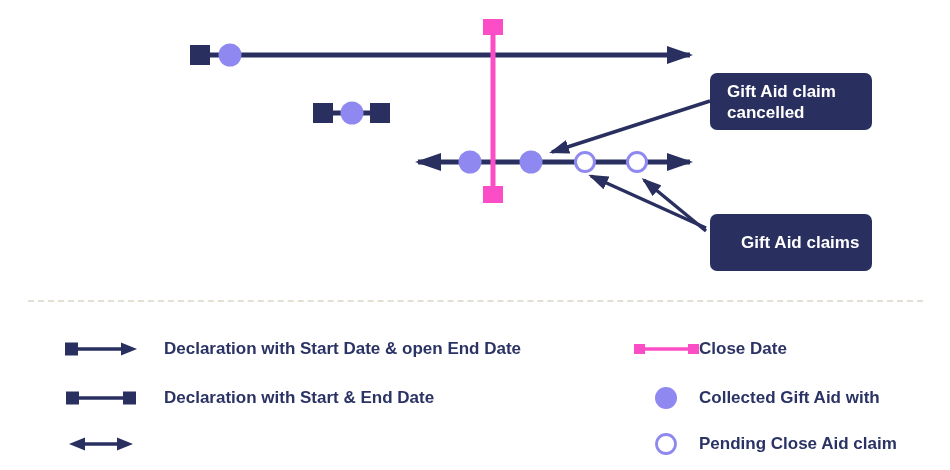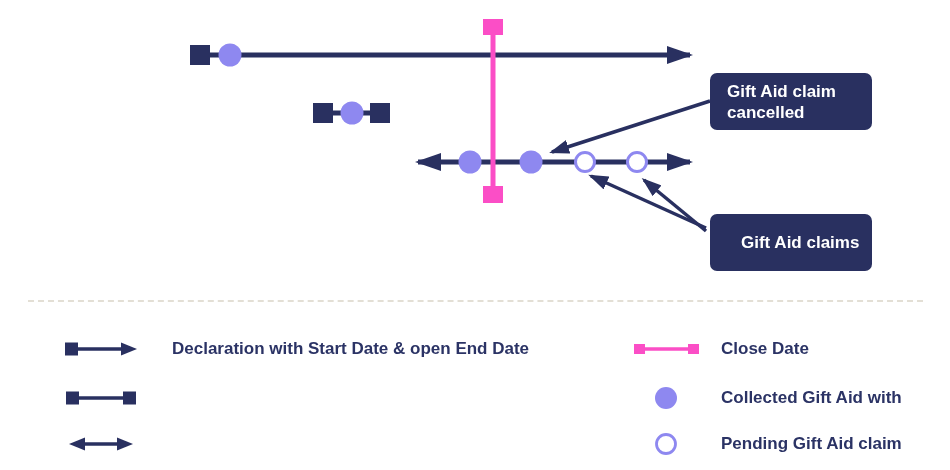--- a/index.html
+++ b/index.html
@@ -24,22 +24,22 @@
     position:absolute;top:300px;left:28px;width:895px;height:0;
     border-top:2px dashed var(--divider);
   }
   .legend-row{
     position:absolute;display:flex;align-items:center;height:26px;
     color:var(--text);font-size:17px;font-weight:600;white-space:nowrap;
   }
   .legend-row .glyph{display:flex;align-items:center;justify-content:center;}
   .col-left{left:62px;}  .col-left .glyph{width:78px;}
   .col-right{left:633px;}.col-right .glyph{width:66px;}
-  .col-left .lbl{margin-left:32px;}
-  .col-right .lbl{margin-left:22px;}
+  .col-left .lbl{margin-left:24px;}
+  .col-right .lbl{}
   .row-1{top:336px;} .row-2{top:385px;} .row-3{top:431px;}
 </style>
 </head>
 <body>
 
 <svg id="diagram-svg" width="950" height="300" viewBox="0 0 950 300">
   <defs>
     <marker id="ah-big" markerUnits="userSpaceOnUse" viewBox="0 0 26 18" markerWidth="26" markerHeight="18" refX="23" refY="9" orient="auto-start-reverse">
       <path d="M0,0 L26,9 L0,18 z" fill="var(--navy)"></path>
     </marker>
@@ -102,20 +102,21 @@
   <span class="lbl">Declaration with Start Date &amp; open End Date</span>
 </div>
 <div class="legend-row col-left row-2">
   <span class="glyph">
     <svg width="70" height="18" viewBox="0 0 70 18">
       <line x1="6" y1="9" x2="64" y2="9" stroke="var(--navy)" stroke-width="3.5"></line>
       <rect x="0" y="2.5" width="13" height="13" fill="var(--navy)"></rect>
       <rect x="57" y="2.5" width="13" height="13" fill="var(--navy)"></rect>
     </svg>
   </span>
+  <span class="lbl">Declaration with Start &amp; End Date</span>
 </div>
 <div class="legend-row col-left row-3">
   <span class="glyph">
     <svg width="64" height="18" viewBox="0 0 64 18">
       <line x1="12" y1="9" x2="52" y2="9" stroke="var(--navy)" stroke-width="3.5"></line>
       <polygon points="0,9 16,2.5 16,15.5" fill="var(--navy)"></polygon>
       <polygon points="64,9 48,2.5 48,15.5" fill="var(--navy)"></polygon>
     </svg>
   </span>
 </div>
@@ -137,14 +138,14 @@
     </svg>
   </span>
   <span class="lbl">Collected Gift Aid with</span>
 </div>
 <div class="legend-row col-right row-3">
   <span class="glyph">
     <svg width="24" height="24" viewBox="0 0 24 24">
       <circle cx="12" cy="12" r="9.5" fill="var(--white)" stroke="var(--purple)" stroke-width="2.8"></circle>
     </svg>
   </span>
-  <span class="lbl">Pending Gift Aid claim</span>
+  <span class="lbl">Pending Close Aid claim</span>
 </div>
 
 </body></html>

